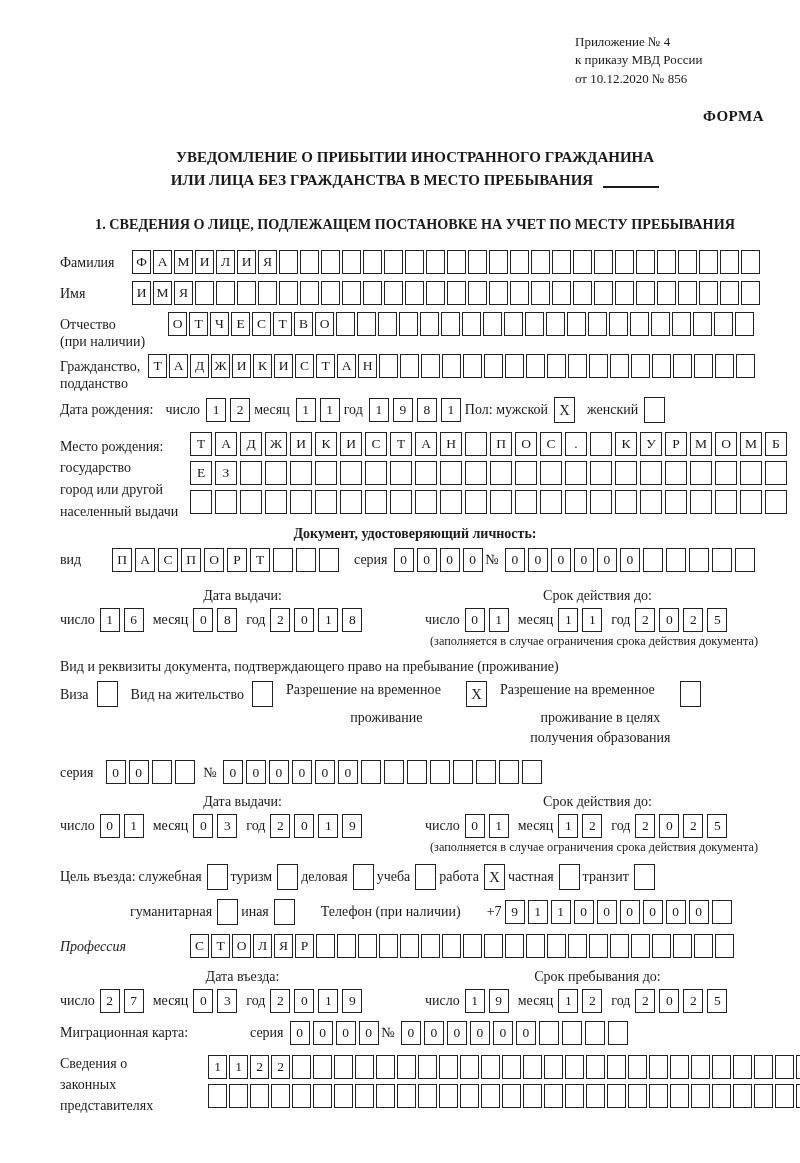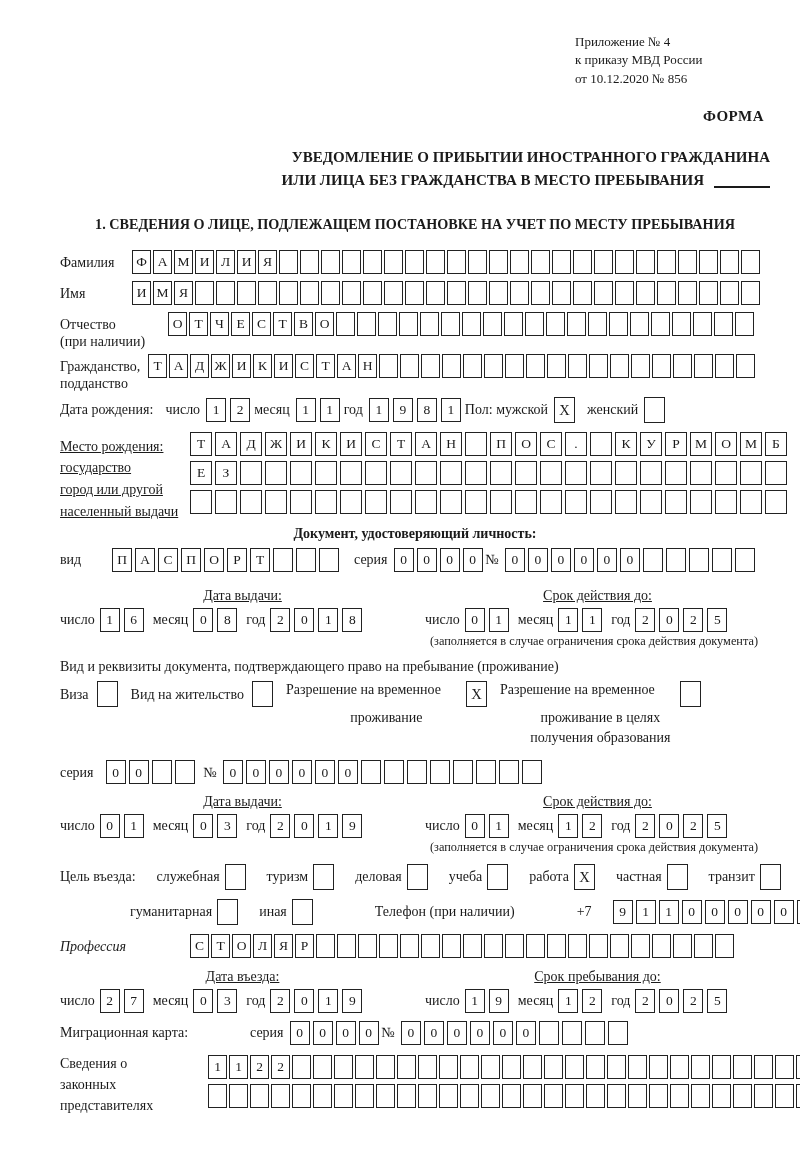--- a/index.html
+++ b/index.html
@@ -7,54 +7,54 @@
   .page{
     position:relative;width:800px;height:1163px;box-sizing:border-box;
     padding:34px 30px 0 60px;
     font-family:"Liberation Serif","DejaVu Serif",serif;
     color:#1a1a1a;font-size:14px;line-height:1.25;background:#fff;
   }
   .appendix{margin-left:auto;width:195px;font-size:13px;}
   .appendix div{margin-bottom:2px;}
   .amendment{font-size:12.3px;margin-top:5px;}
   .forma{text-align:right;font-weight:bold;font-size:15px;letter-spacing:.5px;margin:20px 6px 0 0;}
-  .title{margin-top:20px;text-align:right;font-weight:bold;font-size:15px;line-height:1.55;}
+  .title{margin-top:20px;text-align:center;font-weight:bold;font-size:15px;line-height:1.55;}
   .title-underline{display:inline-block;width:56px;border-bottom:2px solid #1a1a1a;margin-left:10px;transform:translateY(3px);}
   .sec-heading{margin-top:24px;margin-bottom:16px;text-align:center;font-weight:bold;font-size:14.2px;}
   .row{display:flex;align-items:flex-start;margin-bottom:7px;}
   .lblcol{flex:0 0 auto;padding-top:4px;}
   .lbl{white-space:nowrap;}
   .boxes{display:inline-flex;flex-wrap:nowrap;}
   .box{
     display:inline-flex;align-items:center;justify-content:center;flex:0 0 auto;
     width:19px;height:24px;box-sizing:border-box;border:1.6px solid #222;
     margin-right:2px;font-size:13.5px;line-height:1;background:#fff;
   }
   .wide .box{width:22px;margin-right:3px;}
   .mid .box{width:20px;margin-right:3px;}
   .dt .box{width:20px;margin-right:4px;}
   .cbx .box{width:21px;height:26px;margin-right:0;font-size:14.5px;}
   .stack .boxes{margin-bottom:5px;}
   .center-bold{text-align:center;font-weight:bold;margin:2px 0 6px 0;}
   .datepair{display:flex;margin-bottom:2px;}
   .dp-left{flex:0 0 365px;}
   .dp-right{flex:1 1 auto;}
-  .dp-head{text-align:center;margin-bottom:3px;text-decoration:underline;}
+  .dp-head{text-align:center;margin-bottom:3px;}
   .dp-row{display:flex;align-items:center;gap:5px;}
   .note{font-size:12.3px;text-align:right;padding-right:12px;margin:2px 0 9px 0;}
   .gap6{width:6px;flex:0 0 auto;}
   .gap12{width:12px;flex:0 0 auto;}
   .gap20{width:20px;flex:0 0 auto;}
   .intro{margin-bottom:4px;}
   .res-row{display:flex;align-items:flex-start;gap:13px;margin:6px 0 14px 0;}
   .res-opt{display:flex;align-items:center;gap:8px;}
   .res-opt2{flex:0 0 auto;}
   .res-line1{display:flex;align-items:flex-start;gap:25px;}
   .res-cont{text-align:center;margin-top:2px;}
-  .p-row{display:flex;align-items:center;gap:21px;margin-bottom:9px;flex-wrap:nowrap;}
+  .p-row{display:flex;align-items:center;gap:3px;margin-bottom:9px;flex-wrap:nowrap;}
   .p-pair{display:flex;align-items:center;gap:5px;}
   .indent70{margin-left:70px;}
   .rep-wrap{display:flex;margin-bottom:2px;}
   .rep-lbl{flex:0 0 148px;line-height:1.5;}
 </style>
 </head>
 <body>
 
 <div class="page">
 
@@ -250,21 +250,21 @@
       </span>
     <span class="gap12"></span>
     <span class="lbl">женский</span>
       <span class="gap6"></span>
     <span class="boxes cbx">
         <span class="box"></span>
       </span>
   </div>
 
   <div class="row" style="margin-bottom:1px;">
-    <div class="lblcol" style="width:130px;line-height:1.55;text-decoration:underline;">
+    <div class="lblcol" style="width:130px;line-height:1.55;">
       <div>Место рождения:</div>
       <div>государство</div>
       <div>город или другой</div>
       <div>населенный выдачи</div>
     </div>
     <div class="stack">
       <span class="boxes wide">
           <span class="box">Т</span>
           <span class="box">А</span>
           <span class="box">Д</span>

